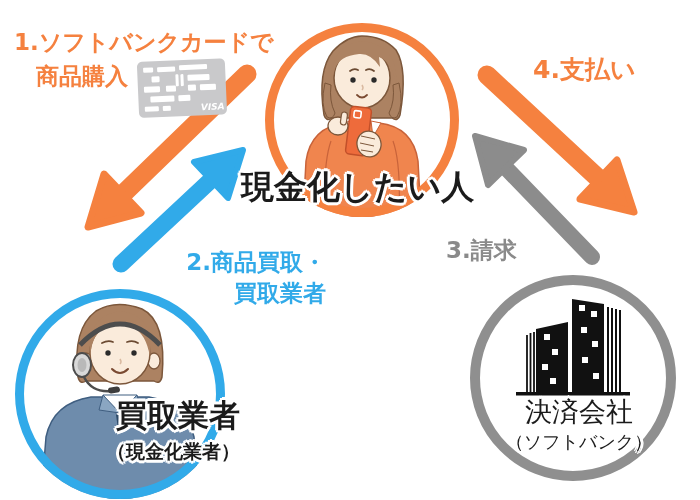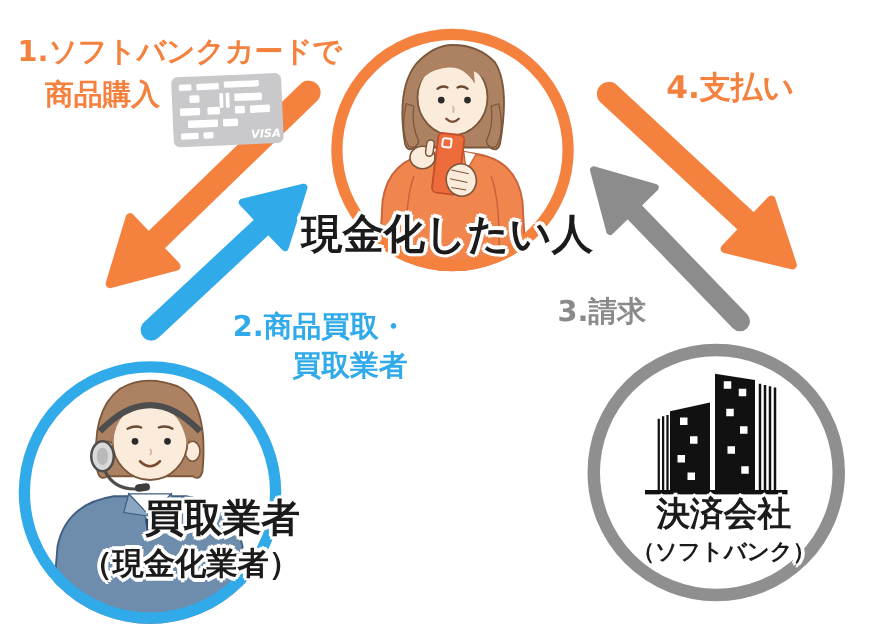--- a/index.html
+++ b/index.html
@@ -16,22 +16,22 @@
   .halo{text-shadow:-2px -2px 0 #fff,2px -2px 0 #fff,-2px 2px 0 #fff,2px 2px 0 #fff,
         -3px 0 0 #fff,3px 0 0 #fff,0 -3px 0 #fff,0 3px 0 #fff;}
   .step1{left:14px;top:25px;font-size:23px;color:var(--orange);line-height:34px;}
   .step1 .l2{padding-left:22px;}
   .step2{left:152px;top:247px;width:174px;text-align:right;font-size:23px;color:var(--blue);line-height:31px;}
   .step3{left:446px;top:236px;font-size:23px;color:var(--labelgray);}
   .step4{left:533px;top:54px;font-size:25px;color:var(--orange);}
   .person-label{left:241px;top:166px;width:254px;text-align:left;font-size:33px;color:var(--ink);}
   .buyer-label{left:0px;top:395px;width:240px;text-align:right;color:var(--ink);}
   .buyer-label .l1{font-size:31px;line-height:40px;}
-  .buyer-label .l2{font-size:25px;line-height:32px;}
-  .settle-label{left:465px;top:396px;width:228px;text-align:center;color:var(--ink);font-weight:700;}
+  .buyer-label .l2{font-size:19px;line-height:32px;}
+  .settle-label{left:465px;top:396px;width:228px;text-align:center;color:var(--ink);font-weight:400;}
   .settle-label .l1{font-size:27px;line-height:31px;}
   .settle-label .l2{font-size:18px;line-height:30px;}
 </style>
 </head>
 <body>
 
 <div class="stage">
 
   <svg class="layer" width="700" height="500" viewBox="0 0 700 500">
     <g>

